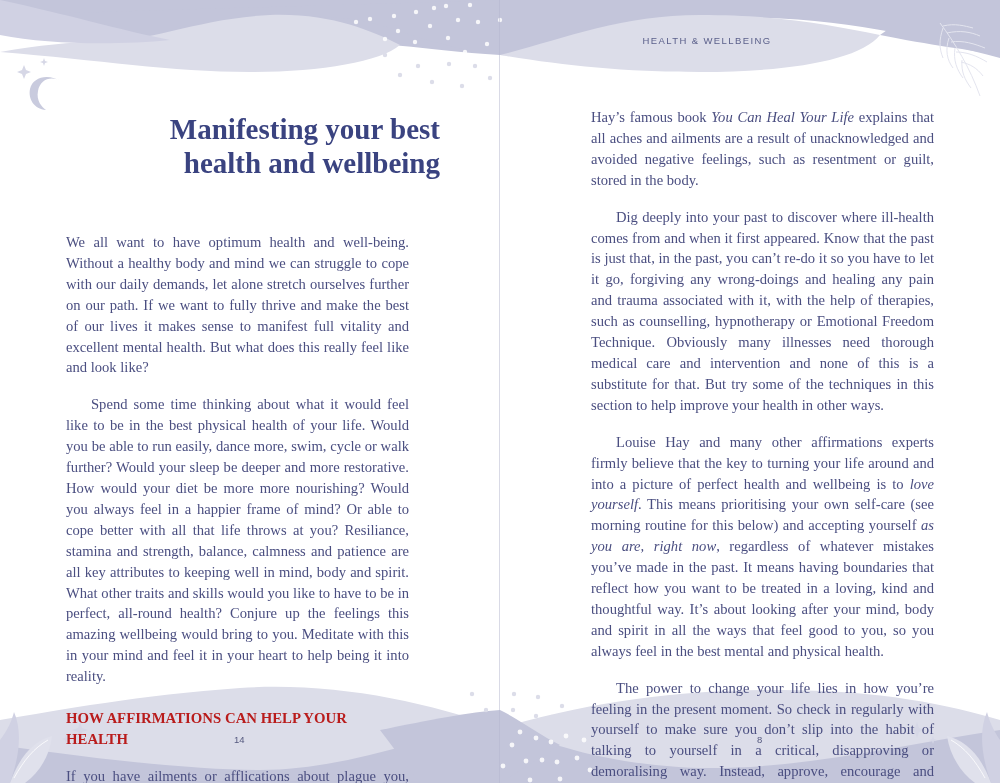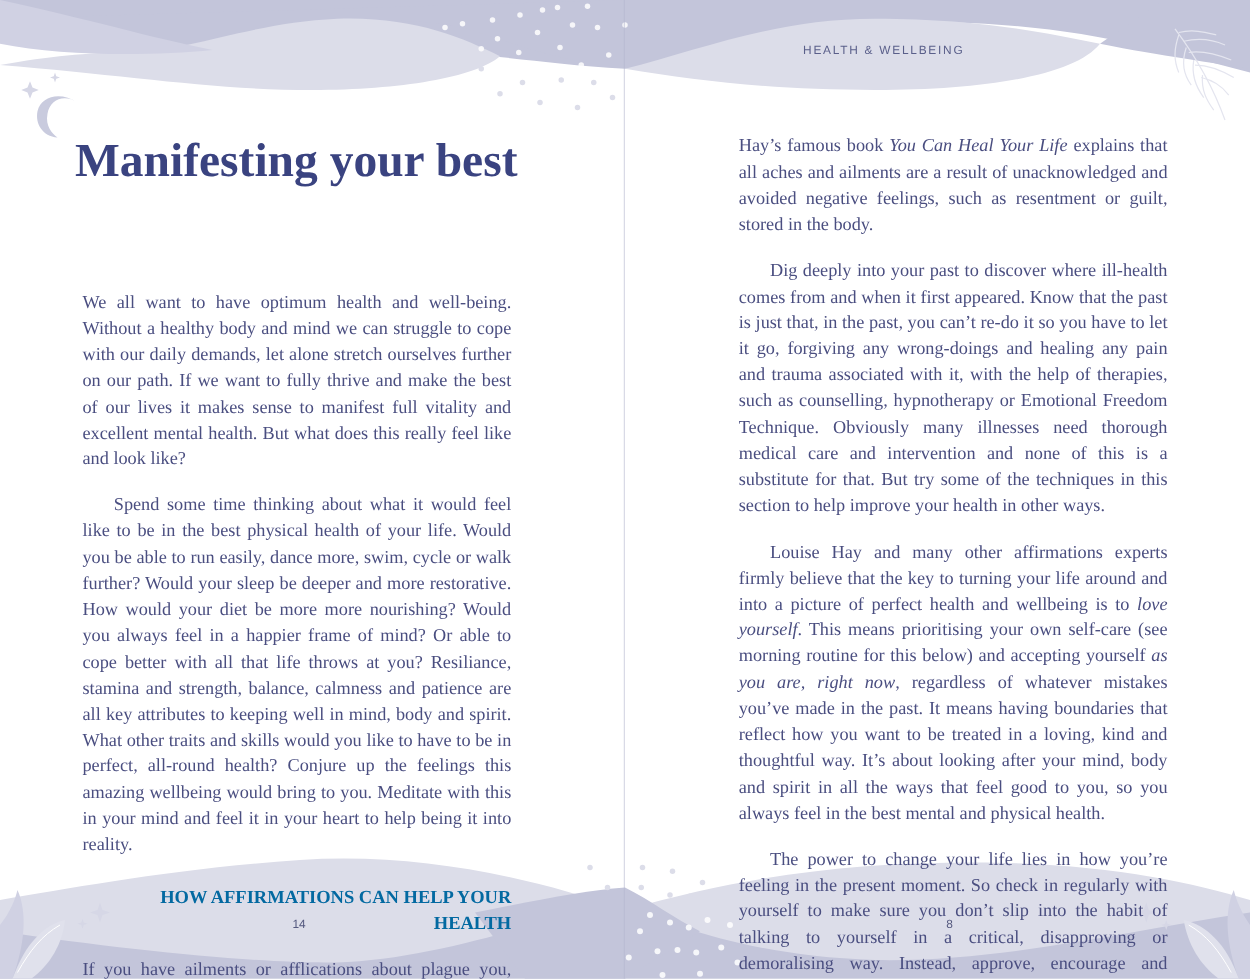--- a/index.html
+++ b/index.html
@@ -5,30 +5,30 @@
   html, body { margin:0; padding:0; }
   body { width:1000px; height:783px; overflow:hidden; background:#ffffff; position:relative;
          font-family:"Liberation Serif", "DejaVu Serif", serif; color:#3f4478; }
   .spread { position:absolute; left:0; top:0; width:1000px; height:783px; }
   .deco { position:absolute; left:0; top:0; width:1000px; height:783px; pointer-events:none; }
   .gutter { position:absolute; left:499px; top:0; width:1px; height:783px; background:rgba(180,182,205,0.5); }
 
   .running-head { position:absolute; left:500px; width:500px; top:35px; text-align:center;
         font-family:"Liberation Sans","DejaVu Sans",sans-serif; font-size:9.5px; letter-spacing:1.4px;
         color:#5a5f8a; margin-left:40px; }
-  .title { position:absolute; left:60px; top:112px; width:380px; text-align:left;
-        font-family:"Liberation Serif","DejaVu Serif",serif; font-size:38px; line-height:34px; color:#3a4380; }
+  .title { position:absolute; left:60px; top:112px; width:380px; text-align:right;
+        font-family:"Liberation Serif","DejaVu Serif",serif; font-size:29px; line-height:34px; color:#3a4380; }
   .title span { display:block; }
 
   .body-text { position:absolute; font-size:14.6px; line-height:20.9px; color:#4a4e80; text-align:justify; }
   .body-text p { margin:16px; }
   .body-text p.indent { text-indent:25px; }
   .left-body { left:50px; top:216px; width:375px; }
   .right-body { left:575px; top:91px; width:375px; }
-  .subhead { font-weight:bold; color:#0369a1; font-size:14.8px; margin-top:21px !important; text-align:right; }
+  .subhead { font-weight:bold; color:#b91c1c; font-size:14.8px; margin-top:21px !important; text-align:left; }
   em { font-style:italic; }
 
   .folio { position:absolute; top:734px; font-family:"Liberation Sans","DejaVu Sans",sans-serif;
         font-size:9.5px; color:#55597f;text-align:right; }
   .folio.left { left:234px; }
   .folio.right { left:757px; }
 </style>
 </head>
 <body>
 
@@ -144,20 +144,21 @@
     <path d="M12 22 L14 28 L20 30 L14 32 L12 38 L10 32 L4 30 L10 28 Z" fill="#d6d7e6"></path>
     <path d="M28 36 L29 39 L32 40 L29 41 L28 44 L27 41 L24 40 L27 39 Z" fill="#d6d7e6"></path>
   </svg>
 
   <div class="gutter"></div>
 
   <div class="running-head" style="left:457px;width:500px;margin-left:0;">HEALTH &amp; WELLBEING</div>
 
   <h1 class="title" style="margin:0;">
     <span>Manifesting your best</span>
+    <span>health and wellbeing</span>
   </h1>
 
   <div class="body-text left-body">
     <p>We all want to have optimum health and well-being. Without a healthy body and mind we can struggle to cope with our daily demands, let alone stretch ourselves further on our path. If we want to fully thrive and make the best of our lives it makes sense to manifest full vitality and excellent mental health. But what does this really feel like and look like?</p>
     <p class="indent">Spend some time thinking about what it would feel like to be in the best physical health of your life. Would you be able to run easily, dance more, swim, cycle or walk further? Would your sleep be deeper and more restorative. How would your diet be more more nourishing? Would you always feel in a happier frame of mind? Or able to cope better with all that life throws at you? Resiliance, stamina and strength, balance, calmness and patience are all key attributes to keeping well in mind, body and spirit. What other traits and skills would you like to have to be in perfect, all-round health? Conjure up the feelings this amazing wellbeing would bring to you. Meditate with this in your mind and feel it in your heart to help being it into reality.</p>
     <p class="subhead">HOW AFFIRMATIONS CAN HELP YOUR HEALTH</p>
     <p>If you have ailments or afflications about plague you, using affirmations can give you the power to push through the pain and do more to improve your wellbeing. Self-help pioneer Louise</p>
   </div>
 
   <div class="folio left">14</div>

